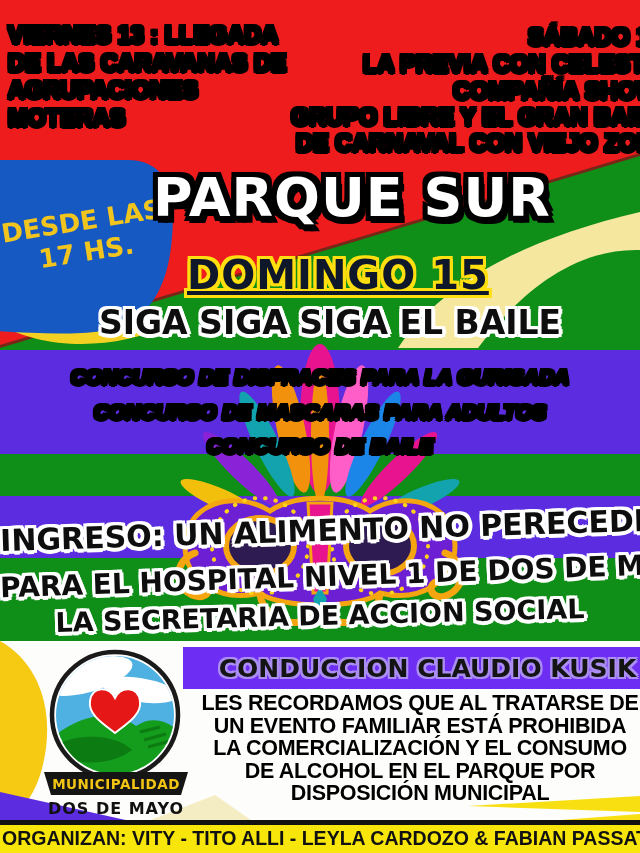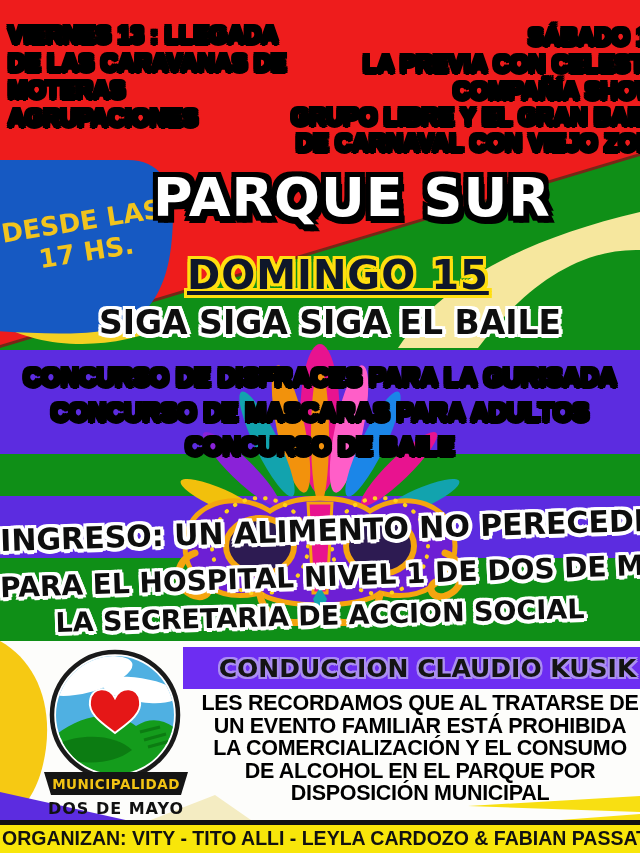--- a/index.html
+++ b/index.html
@@ -23,22 +23,22 @@
   .heavy{font-family:"DejaVu Sans","Liberation Sans",sans-serif;font-weight:800;}
 
   .tl-lines{left:8px;top:22px;font-size:23.5px;line-height:27.5px;letter-spacing:0;}
   .tr-line{font-size:23.5px;}
   .badge-text{left:-14px;top:206px;width:196px;text-align:center;transform:rotate(-9deg);
               color:#f2c41e;font-size:26px;line-height:31px;font-weight:800;
               font-family:"DejaVu Sans",sans-serif;z-index:10;position:absolute;}
   .title{left:148px;top:166px;width:408px;text-align:center;font-size:54px;letter-spacing:1px;}
   .subtitle{left:187px;top:252px;font-size:40px;letter-spacing:1px;}
   .tagline{left:0;top:303px;width:660px;text-align:center;font-size:33px;}
-  .contests{left:0;top:360px;width:640px;text-align:center;font-size:25px;line-height:34.5px;
-            letter-spacing:0;white-space:nowrap;}
+  .contests{left:0;top:360px;width:640px;text-align:center;font-size:21px;line-height:34.5px;
+            font-style:italic;letter-spacing:0;white-space:nowrap;}
   .admission{left:0;top:513px;width:640px;text-align:center;font-size:30px;transform:rotate(-1.8deg);}
   .benef1{left:0;top:560px;width:648px;text-align:center;font-size:28px;transform:rotate(-2deg);}
   .benef2{left:0;top:600px;width:640px;text-align:center;font-size:27px;transform:rotate(-1.5deg);}
   .host-band{position:absolute;left:183px;top:647px;width:457px;height:42px;background:#6d2df2;
              z-index:8;display:flex;align-items:center;justify-content:center;}
   .host-band .t{font-size:25px;}
   .notice{left:200px;top:692px;width:440px;text-align:center;font-size:21.5px;line-height:22.6px;
           color:#000000;letter-spacing:-0.3px;}
   .footer-text{left:2px;top:827px;font-size:19.5px;color:#111;letter-spacing:0;}
 </style>
@@ -90,22 +90,22 @@
       <path d="M 95 254 C 100 285 150 292 155 264 C 160 292 210 285 215 254" fill="none" stroke="#f5a50f" stroke-width="7" stroke-linecap="round"></path>
       <path d="M 30 212 C 8 220 8 248 30 255 C 44 259 50 243 36 240" fill="none" stroke="#f5a50f" stroke-width="7" stroke-linecap="round"></path>
       <path d="M 280 212 C 302 220 302 248 280 255 C 266 259 260 243 274 240" fill="none" stroke="#f5a50f" stroke-width="7" stroke-linecap="round"></path>
       <path d="M 148 258 L 155 276 L 162 258 L 155 246 Z" fill="#12a3ae"></path>
     </g>
   </svg>
 
   <div class="txt tl-lines ob2">
     <div>VIERNES 13 : LLEGADA</div>
     <div>DE LAS CARAVANAS DE</div>
+    <div>AGRUPACIONES</div>
     <div>MOTERAS</div>
-    <div>AGRUPACIONES</div>
   </div>
   <div class="txt tr-line ob2" style="left:528px;top:24px;">SÁBADO 14</div>
   <div class="txt tr-line ob2" style="left:363px;top:51px;">LA PREVIA CON CELESTE</div>
   <div class="txt tr-line ob2" style="left:453px;top:78px;">COMPAÑÍA SHOW</div>
   <div class="txt tr-line ob2" style="left:291px;top:104px;">GRUPO LIBRE Y EL GRAN BAILE</div>
   <div class="txt tr-line ob2" style="left:296px;top:130px;">DE CARNAVAL CON VIEJO ZORRO</div>
 
   <div class="badge-text">
     <div>DESDE LAS</div>
     <div>17 HS.</div>

